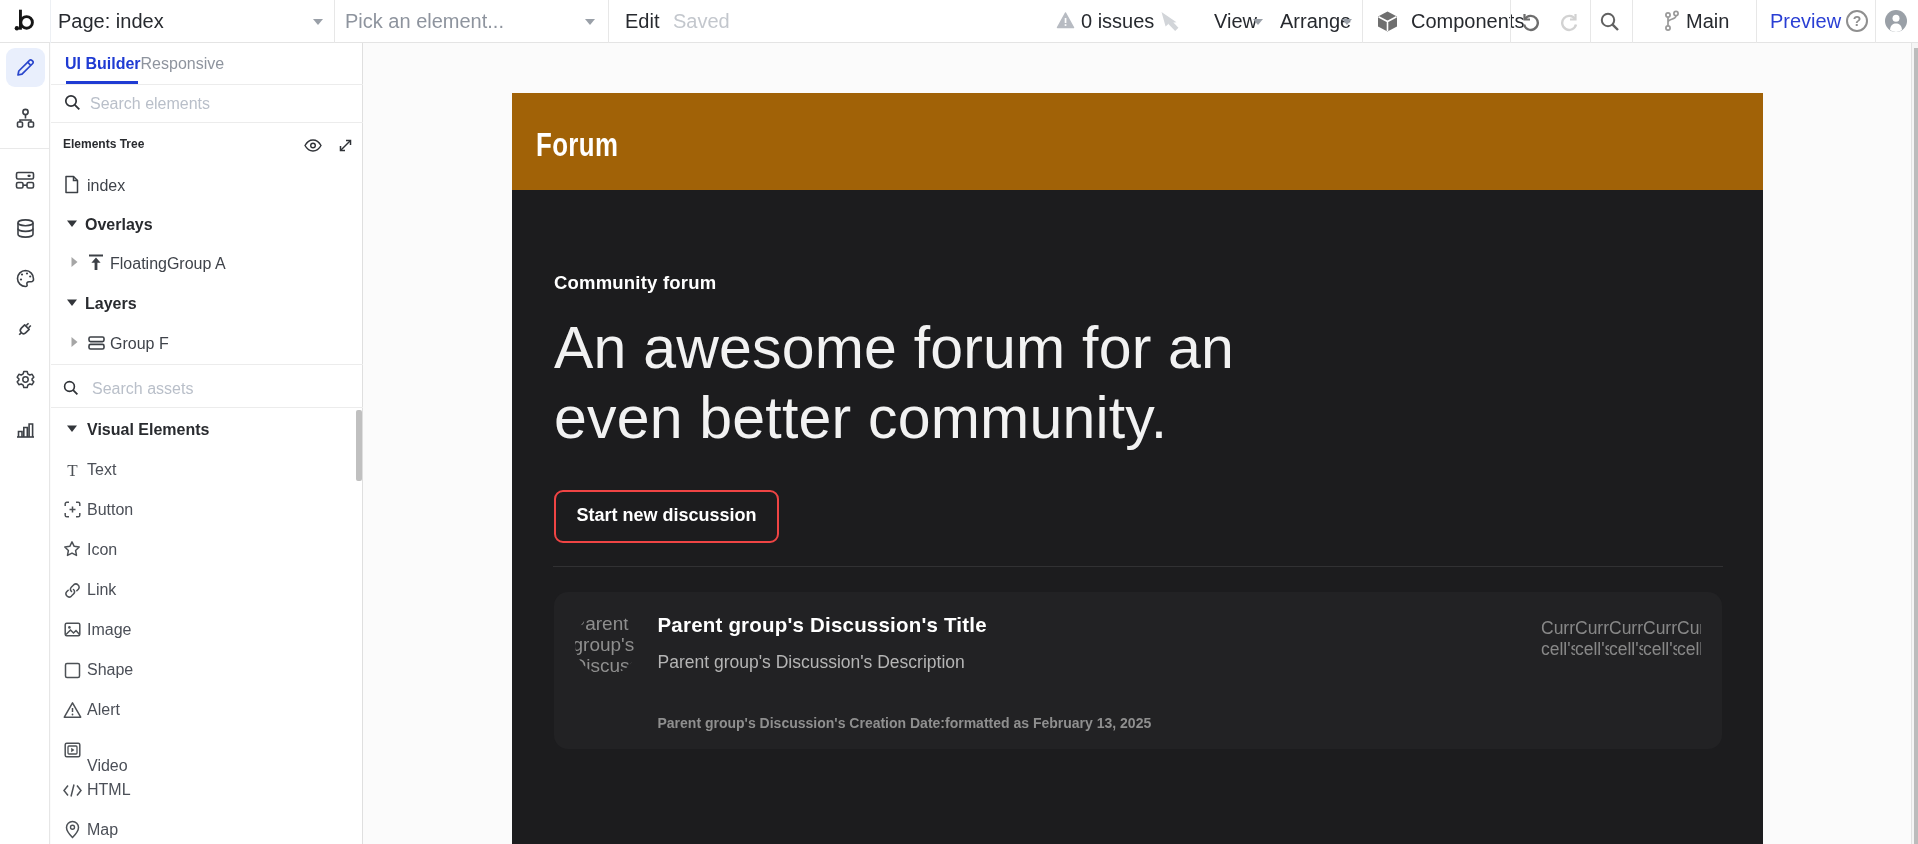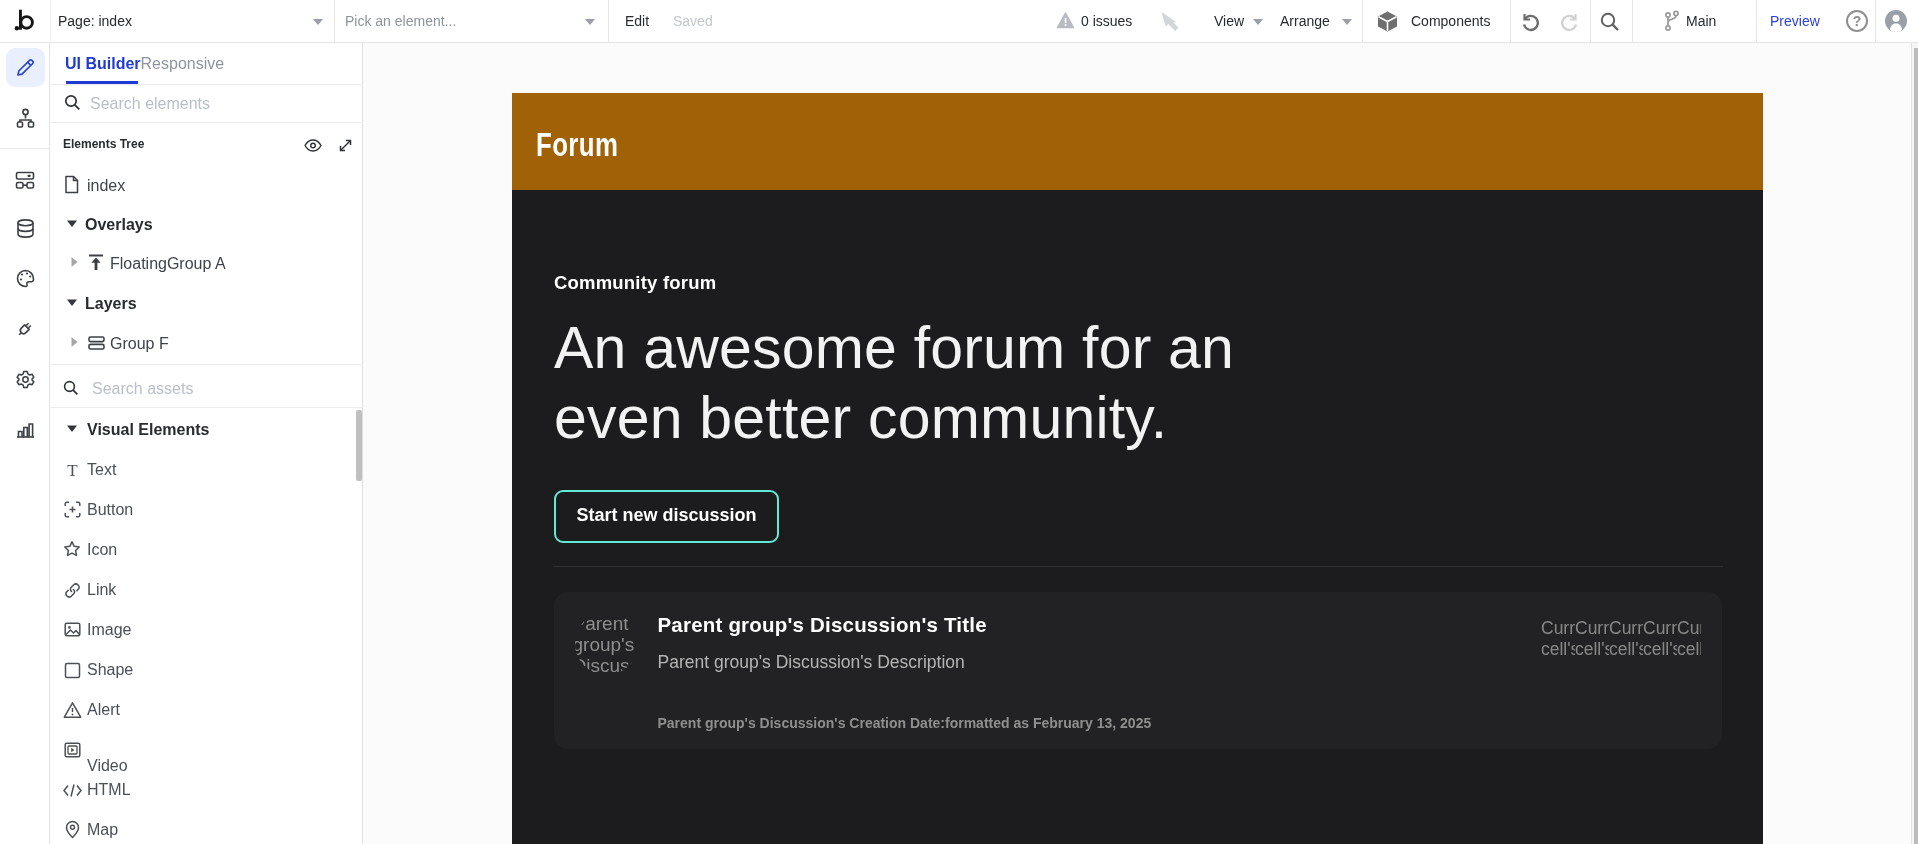--- a/index.html
+++ b/index.html
@@ -2,21 +2,21 @@
 <html><head>
 <meta charset="utf-8">
 <style>
   * { margin:0; padding:0; box-sizing:border-box; }
   html,body { width:1918px; height:844px; overflow:hidden; }
   body { font-family:"Liberation Sans", sans-serif; background:#fbfbfb; position:relative; }
   .abs { position:absolute; }
 
   
   #topbar { position:absolute; left:0; top:0; width:1918px; height:43px; background:#fff; border-bottom:1px solid #e4e4e4; z-index:50; }
-  .tb-txt { position:absolute; font-size:14px; color:#272a2f; line-height:43px; height:59px; }
+  .tb-txt { position:absolute; font-size:20px; color:#272a2f; line-height:43px; height:59px; }
   .tb-gray { color:#8e949e; }
   .caret { position:absolute; top:19px; width:0; height:0; border-left:5.5px solid transparent; border-right:5.5px solid transparent; border-top:6px solid #9aa0a8; }
   .vdiv { position:absolute; top:0; width:1px; height:43px; background:#e7e7e7; }
 
   
   #rail { position:absolute; left:0; top:43px; width:50px; height:801px; background:#fff; border-right:1px solid #e6e6e6; z-index:40; }
   #pencilbox { position:absolute; left:6px; top:5px; width:39px; height:39px; background:#e9effc; border-radius:9px; }
 
   
   #panel { position:absolute; left:51px; top:43px; width:312px; height:801px; background:#fff; border-right:1px solid #dfdfdf; z-index:30; }
@@ -29,21 +29,21 @@
   
   #canvas { position:absolute; left:364px; top:43px; width:1549px; height:801px; background:#fbfbfb; }
   #rscroll { position:absolute; left:1911px; top:43px; width:7px; height:801px; background:#f5f5f5; border-left:1px solid #e2e2e2; }
 
   
   #page { position:absolute; left:512px; top:93px; width:1251px; height:751px; background:#1c1c1e; }
   #pghead { position:absolute; left:0; top:0; width:1251px; height:97px; background:#a16207; }
   #forumtitle { position:absolute; left:24px; top:34px; color:#fff; font-size:34px; line-height:34px; font-weight:bold; transform:scaleX(0.76); transform-origin:left; letter-spacing:0.5px; }
   #commlabel { position:absolute; left:42px; top:179px; color:#ffffff; font-size:18.5px; font-weight:bold; letter-spacing:0.2px; }
   #headline { position:absolute; left:42px; top:220px; color:#f2f2f2; font-size:59px; line-height:70px; font-weight:400; letter-spacing:0.2px; }
-  #newdisc { position:absolute; left:42px; top:397px; width:225px; height:53px; border:2px solid #5eead4; border-radius:9px; color:#fff; font-size:18px; font-weight:bold; text-align:center; line-height:47px; }
+  #newdisc { position:absolute; left:42px; top:397px; width:225px; height:53px; border:2px solid #ef4444; border-radius:9px; color:#fff; font-size:18px; font-weight:bold; text-align:center; line-height:47px; }
   #herodiv { position:absolute; left:41px; top:473px; width:1170px; height:1px; background:#313133; }
   #card { position:absolute; left:41.5px; top:499px; width:1168px; height:157px; background:#222224; border-radius:14px; }
   #avatar { position:absolute; left:21.5px; top:20px; width:63px; height:63px; border-radius:50%; overflow:hidden; }
   #avatar > div { width:80px; margin-left:-2.5px; margin-top:1px; font-size:19px; line-height:21px; color:#8e8e8e; }
   #cardtitle { position:absolute; left:104px; top:20px; color:#fff; font-size:20.5px; font-weight:bold; line-height:26px; letter-spacing:0.2px; white-space:nowrap; }
   #carddesc { position:absolute; left:104px; top:59px; color:#b5b5b5; font-size:17.5px; line-height:22px; white-space:nowrap; }
   #carddate { position:absolute; left:104px; top:122px; color:#8f8f8f; font-size:14px; font-weight:bold; line-height:18px; white-space:nowrap; }
   #rightcells { position:absolute; left:987.5px; top:26px; width:160px; height:44px; overflow:hidden; white-space:nowrap; }
   .cellclip { display:inline-block; width:34px; height:44px; overflow:hidden; vertical-align:top; }
   .cellclip > div { width:60px; font-size:17.5px; line-height:21px; color:#888888; white-space:normal; }

